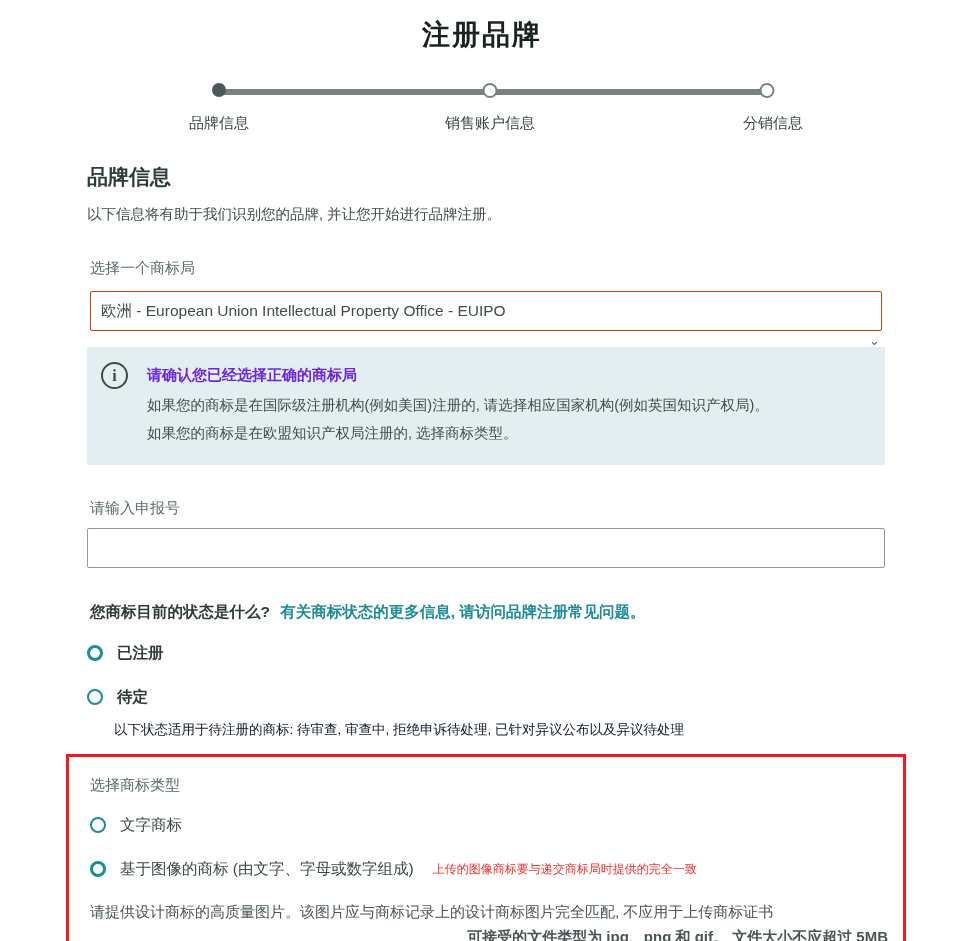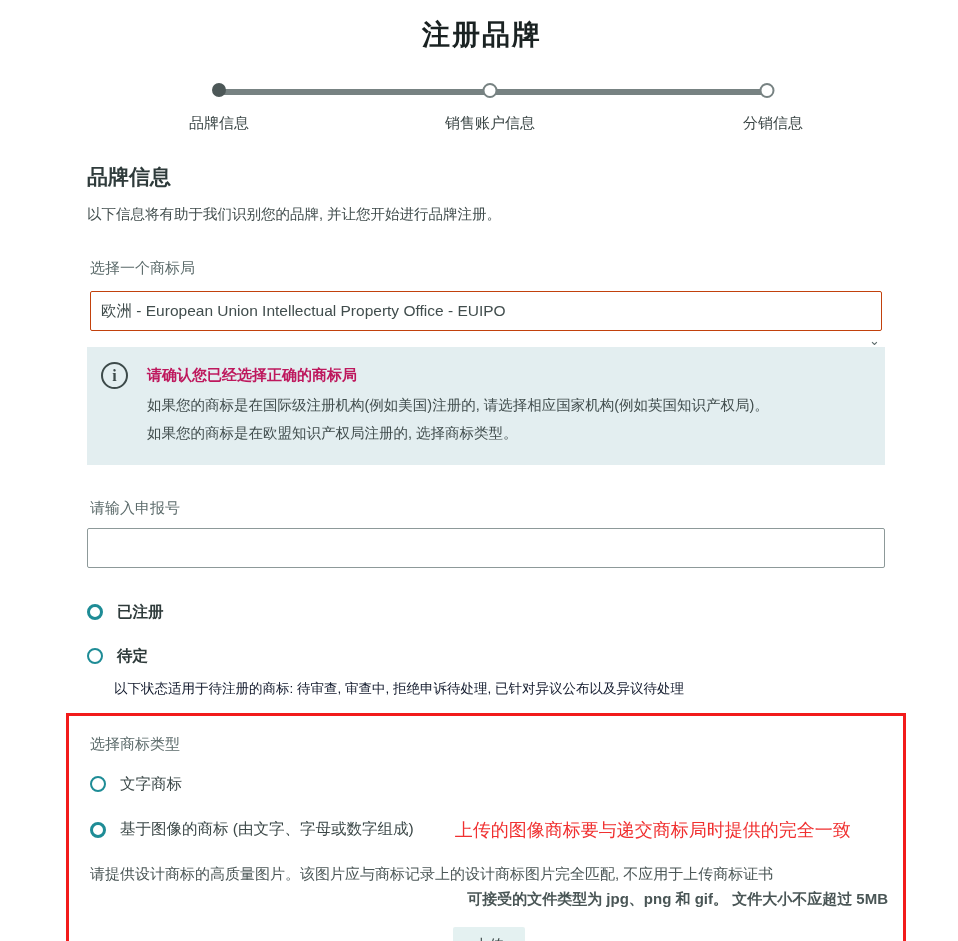--- a/index.html
+++ b/index.html
@@ -51,42 +51,42 @@
   .info-box {
     margin-top:13px; background:var(--info_bg,#e3eef0);
     padding:13px 16px 14px 14px; display:flex; gap:13px; align-items:flex-start;
   }
   .info-icon {
     flex:0 0 auto; width:27px; height:27px; border:2px solid #3d4a4a; border-radius:50%;
     display:flex; align-items:center; justify-content:center;
     font-size:16px; font-weight:bold; color:#3d4a4a;
     font-family:"Liberation Serif","DejaVu Serif",serif; margin-top:2px;
   }
-  .info-title { font-size:15px; font-weight:bold; color:#be185d; margin-bottom:3px; }
+  .info-title { font-size:15px; font-weight:bold; color:#6d28d9; margin-bottom:3px; }
   .info-line { font-size:14.5px; color:#414d4d; line-height:1.55; }
   
   .status-question { margin-top:28px; font-size:15.5px; font-weight:bold; color:#2f3b3b; }
   .status-question a { color:var(--accent_teal,#1e8c96); text-decoration:none; cursor:pointer; }
   .radio-row { display:flex; align-items:center; gap:11px; margin-top:11px; }
   .radio-circle {
     flex:0 0 auto; width:16px; height:16px; border-radius:50%;
     border:2px solid var(--accent_teal,#1e8c96); background:#fff; cursor:pointer;
   }
   .radio-circle.thick { border-width:3px; }
   .radio-label-bold { font-size:15.5px; font-weight:bold; color:#2f3b3b; cursor:pointer; }
   .radio-label { font-size:15.5px; color:#3c4848; cursor:pointer; }
   .radio-hint { margin:4px 0 0 27px; font-size:13.5px; color:#0f172a; }
   
   .red-box {
     margin:12px 0 0 -18px; width:840px;
     border:3px solid var(--highlight_red,#f21b1b);
     padding:12px 12px 14px 18px;
   }
   .type-label { font-size:15px; color:#5c6b6b; margin-top:4px; }
-  .annotation-red { font-size:18px; color:var(--annotation_red,#f03030); margin-left:24px; white-space:nowrap; }
+  .annotation-red { font-size:12px; color:var(--annotation_red,#f03030); margin-left:2px; white-space:nowrap; }
   .tm-instructions { margin-top:14px; font-size:15px; color:#4a5656; }
   .tm-filetypes { text-align:right; font-size:15px; font-weight:bold; color:#4a5656; }
   .upload-btn {
     display:block; margin:15px auto 0; background:var(--upload_bg,#e4f1f1);
     border:none; border-radius:2px; padding:9px 21px; font-size:15px; color:#3c4848;
     font-family:inherit; cursor:pointer;
   }
 </style>
 </head>
 <body>
@@ -122,20 +122,24 @@
         <p class="info-line">如果您的商标是在欧盟知识产权局注册的, 选择商标类型。</p>
       </div>
     </div>
   </div>
 
   <div class="field">
     <label class="field-label">请输入申报号</label>
     <input class="text-input" type="text" value="" style="">
   </div>
 
+  <p class="status-question">
+    <span>您商标目前的状态是什么?</span>
+    <a>有关商标状态的更多信息, 请访问品牌注册常见问题。</a>
+  </p>
 
   <div class="radio-row">
     <span class="radio-circle thick"></span>
     <span class="radio-label-bold">已注册</span>
   </div>
   <div class="radio-row">
     <span class="radio-circle"></span>
     <span class="radio-label-bold">待定</span>
   </div>
   <p class="radio-hint">以下状态适用于待注册的商标: 待审查, 审查中, 拒绝申诉待处理, 已针对异议公布以及异议待处理</p>

